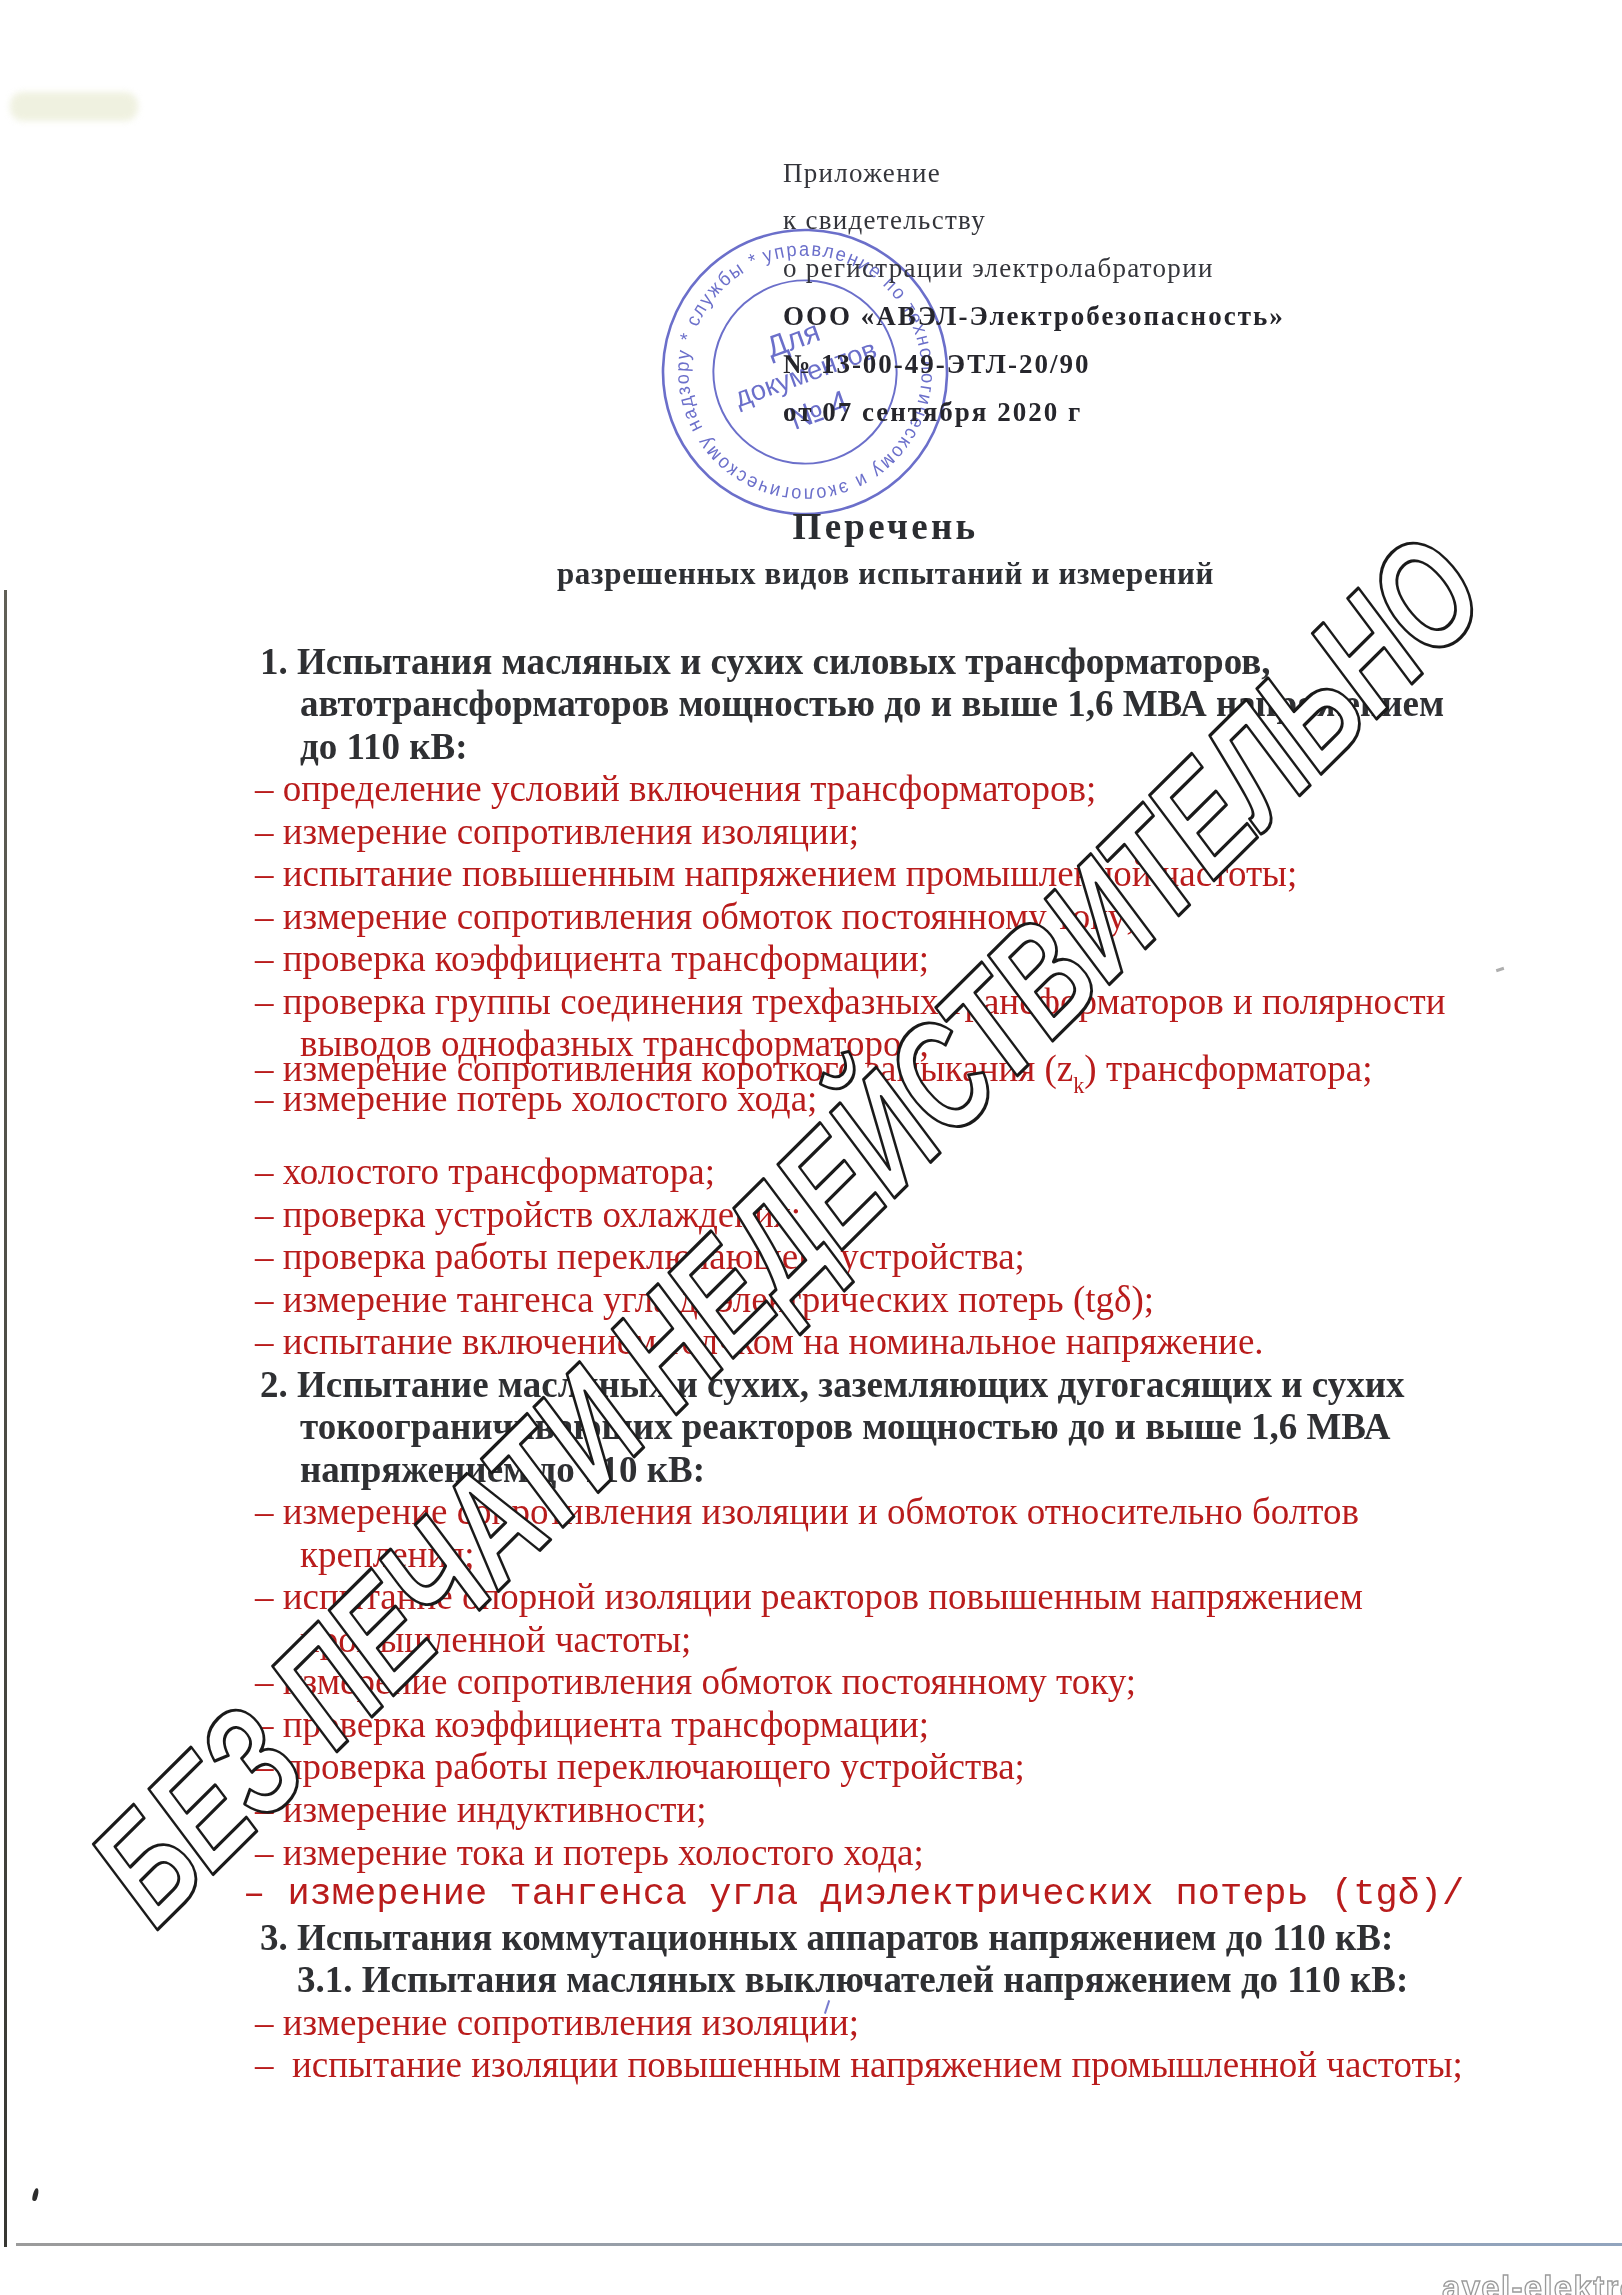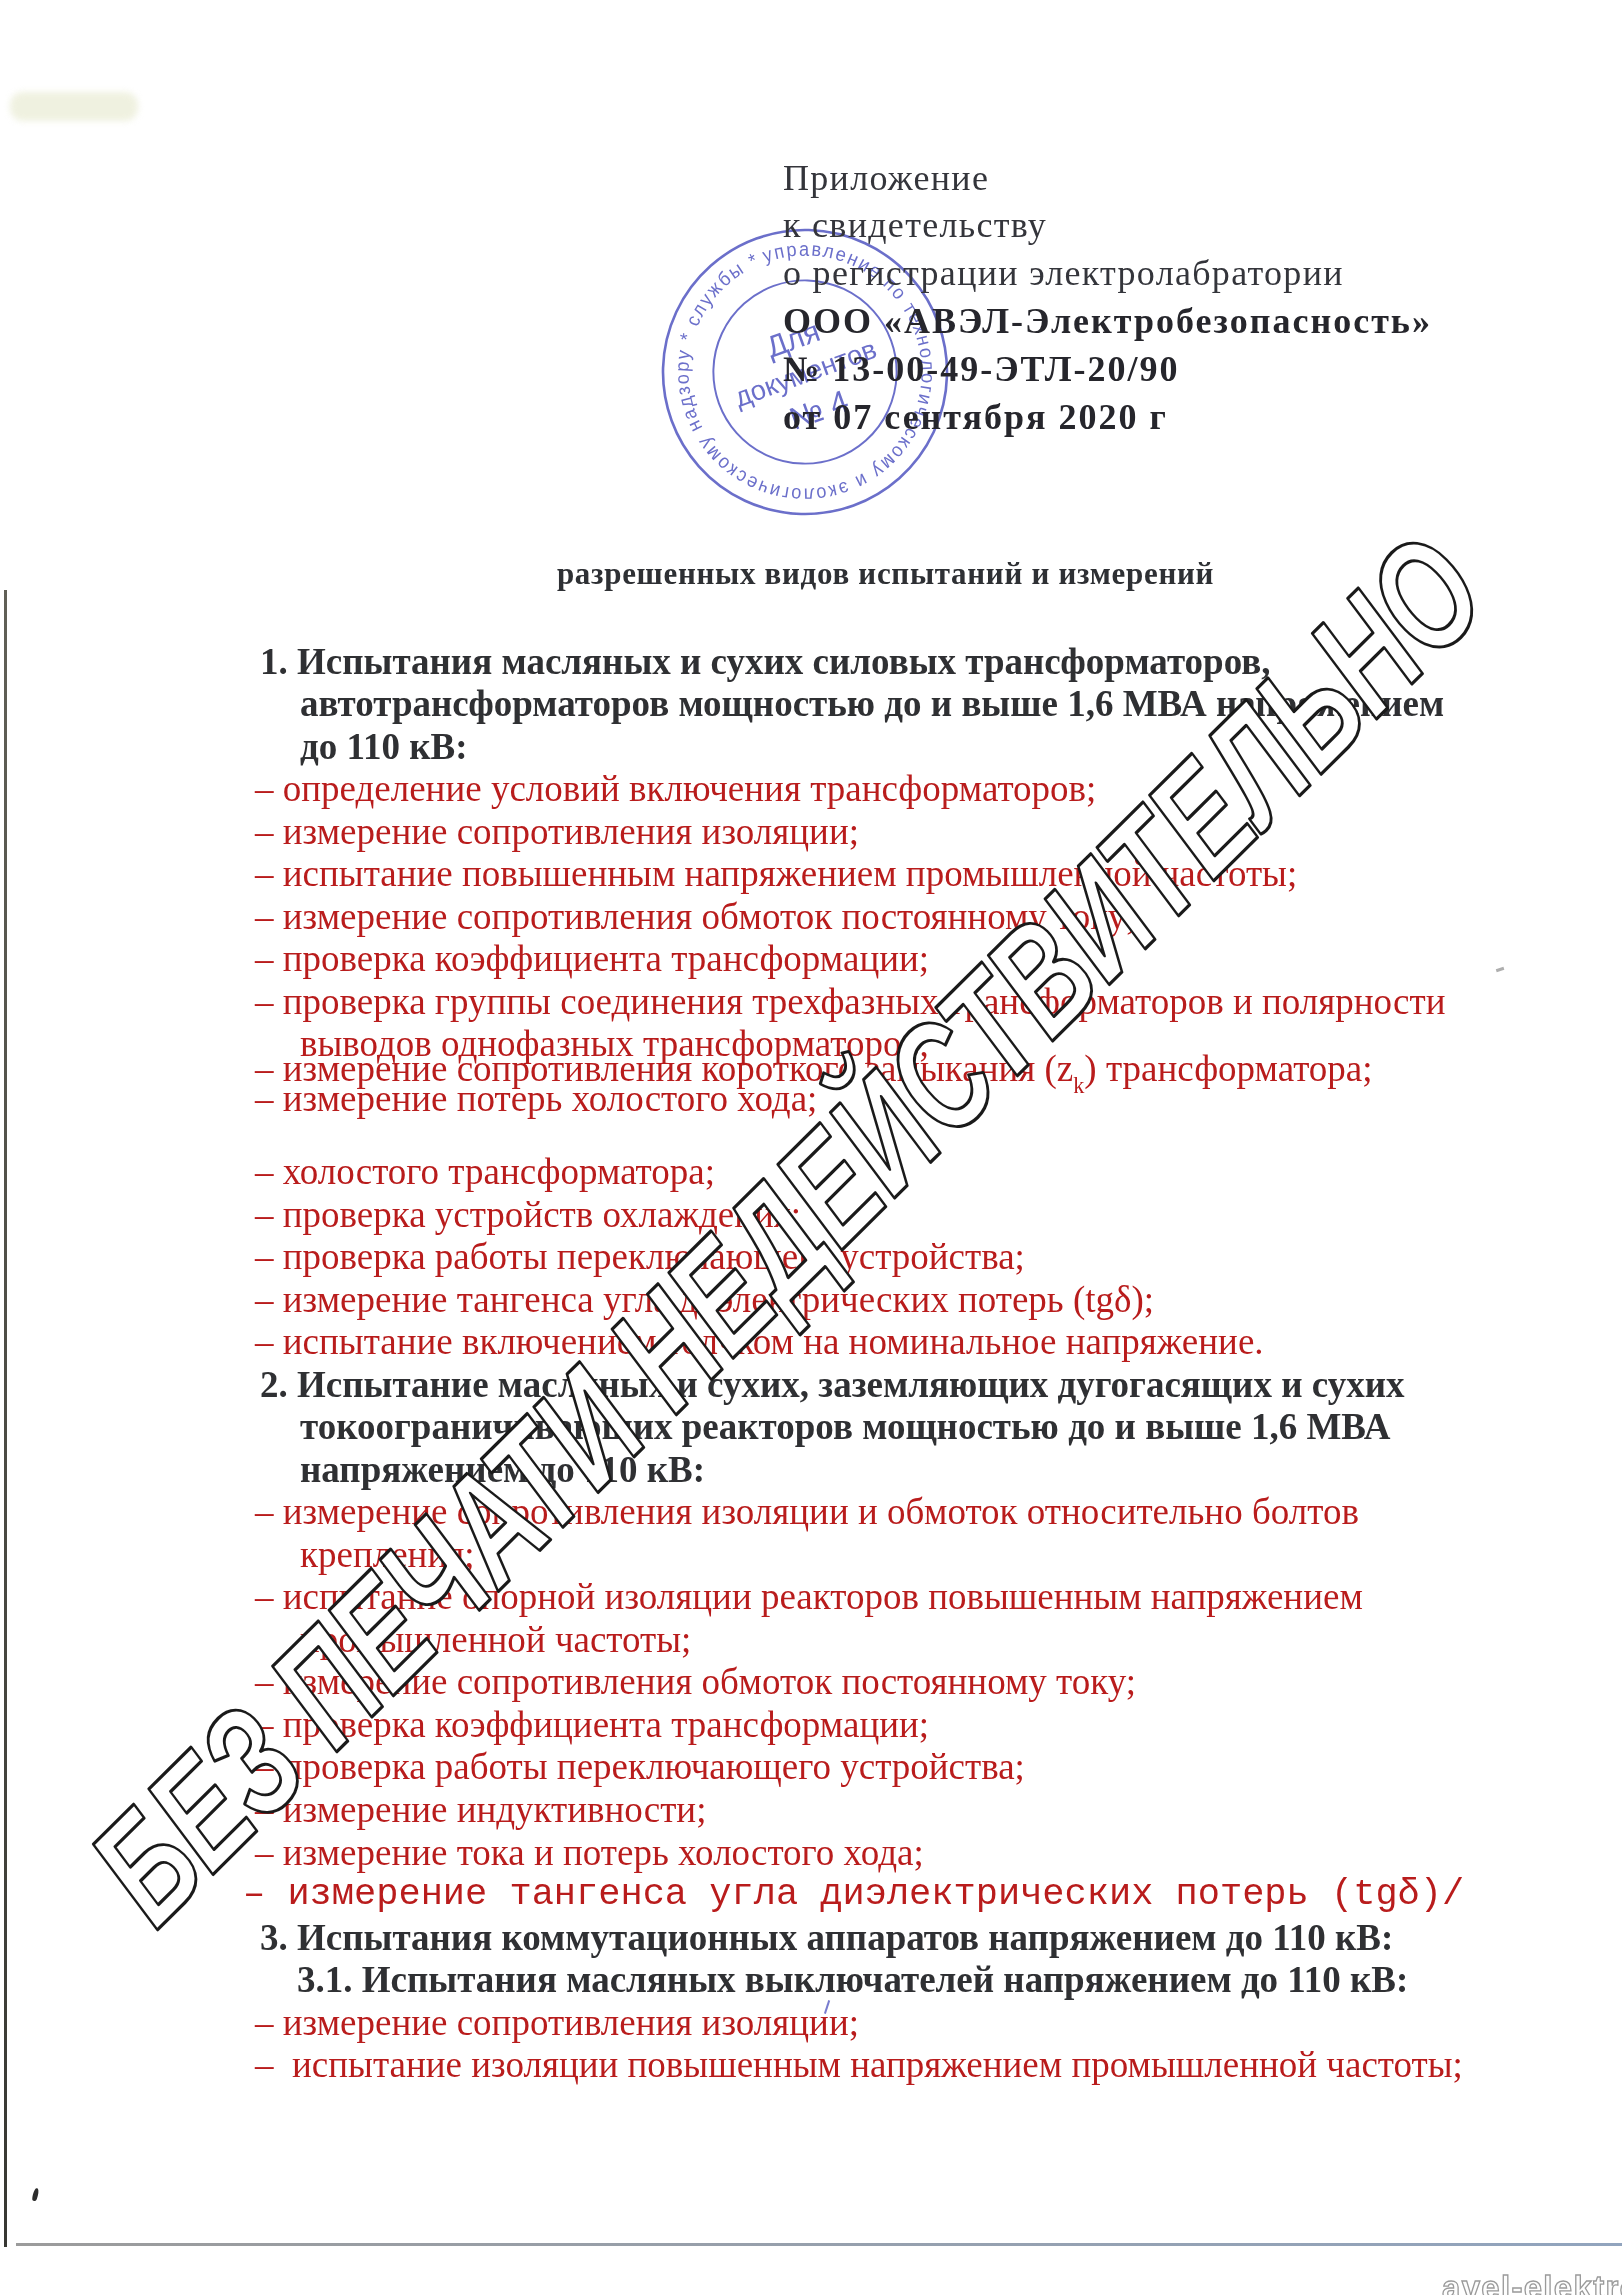--- a/index.html
+++ b/index.html
@@ -6,21 +6,21 @@
   .page{
     position:relative;
     width:1623px;height:2295px;
     background:#ffffff;
     overflow:hidden;
     font-family:"Liberation Serif","DejaVu Serif",serif;
   }
   
   .hline{
     position:absolute;left:783px;
-    font-size:36px;line-height:1;
+    font-size:27px;line-height:1;
     letter-spacing:1.3px;
     color:#34353b;
     white-space:pre;
   }
   .hline.bold{font-weight:bold;color:#26262c;letter-spacing:2px;}
   
   .title{
     position:absolute;left:231px;width:1309px;top:505px;
     text-align:center;
     font-size:37px;font-weight:bold;letter-spacing:3.3px;
@@ -102,20 +102,21 @@
 
   <div>
     <div class="hline" style="top:160px">Приложение</div>
     <div class="hline" style="top:207px">к свидетельству</div>
     <div class="hline" style="top:255px">о регистрации электролабратории</div>
     <div class="hline bold" style="top:303px">ООО «АВЭЛ-Электробезопасность»</div>
     <div class="hline bold" style="top:351px">№ 13-00-49-ЭТЛ-20/90</div>
     <div class="hline bold" style="top:399px">от 07 сентября 2020 г</div>
   </div>
 
+  <div class="title">Перечень</div>
   <div class="subtitle">разрешенных видов испытаний и измерений</div>
 
   <div id="body-lines">
       <div class="bl num" style="top: 643px; left: 260px;">1. Испытания масляных и сухих силовых трансформаторов,</div>
       <div class="bl numcont" style="top: 685px; left: 300px;">автотрансформаторов мощностью до и выше 1,6 МВА напряжением</div>
       <div class="bl numcont" style="top: 728px; left: 300px;">до 110 кВ:</div>
       <div class="bl dash" style="top: 770px; left: 255px;">– определение условий включения трансформаторов;</div>
       <div class="bl dash" style="top: 813px; left: 255px;">– измерение сопротивления изоляции;</div>
       <div class="bl dash" style="top: 855px; left: 255px;">– испытание повышенным напряжением промышленной частоты;</div>
       <div class="bl dash" style="top: 898px; left: 255px;">– измерение сопротивления обмоток постоянному току;</div>

